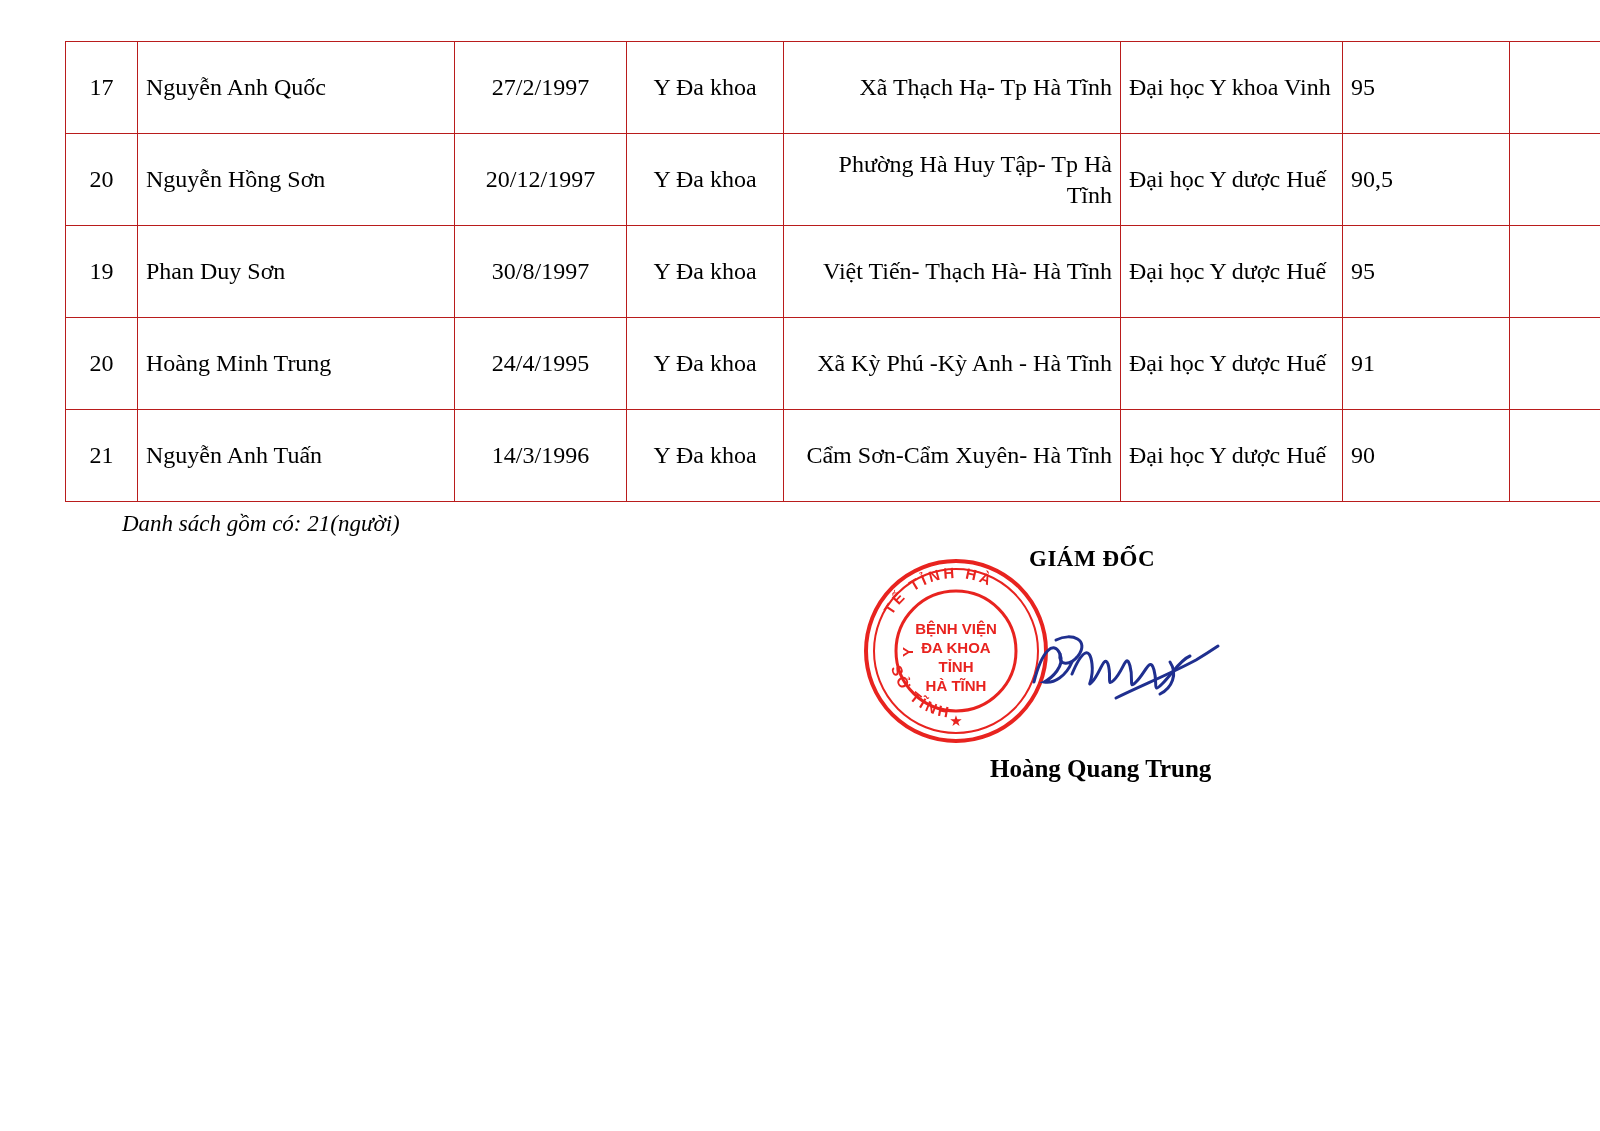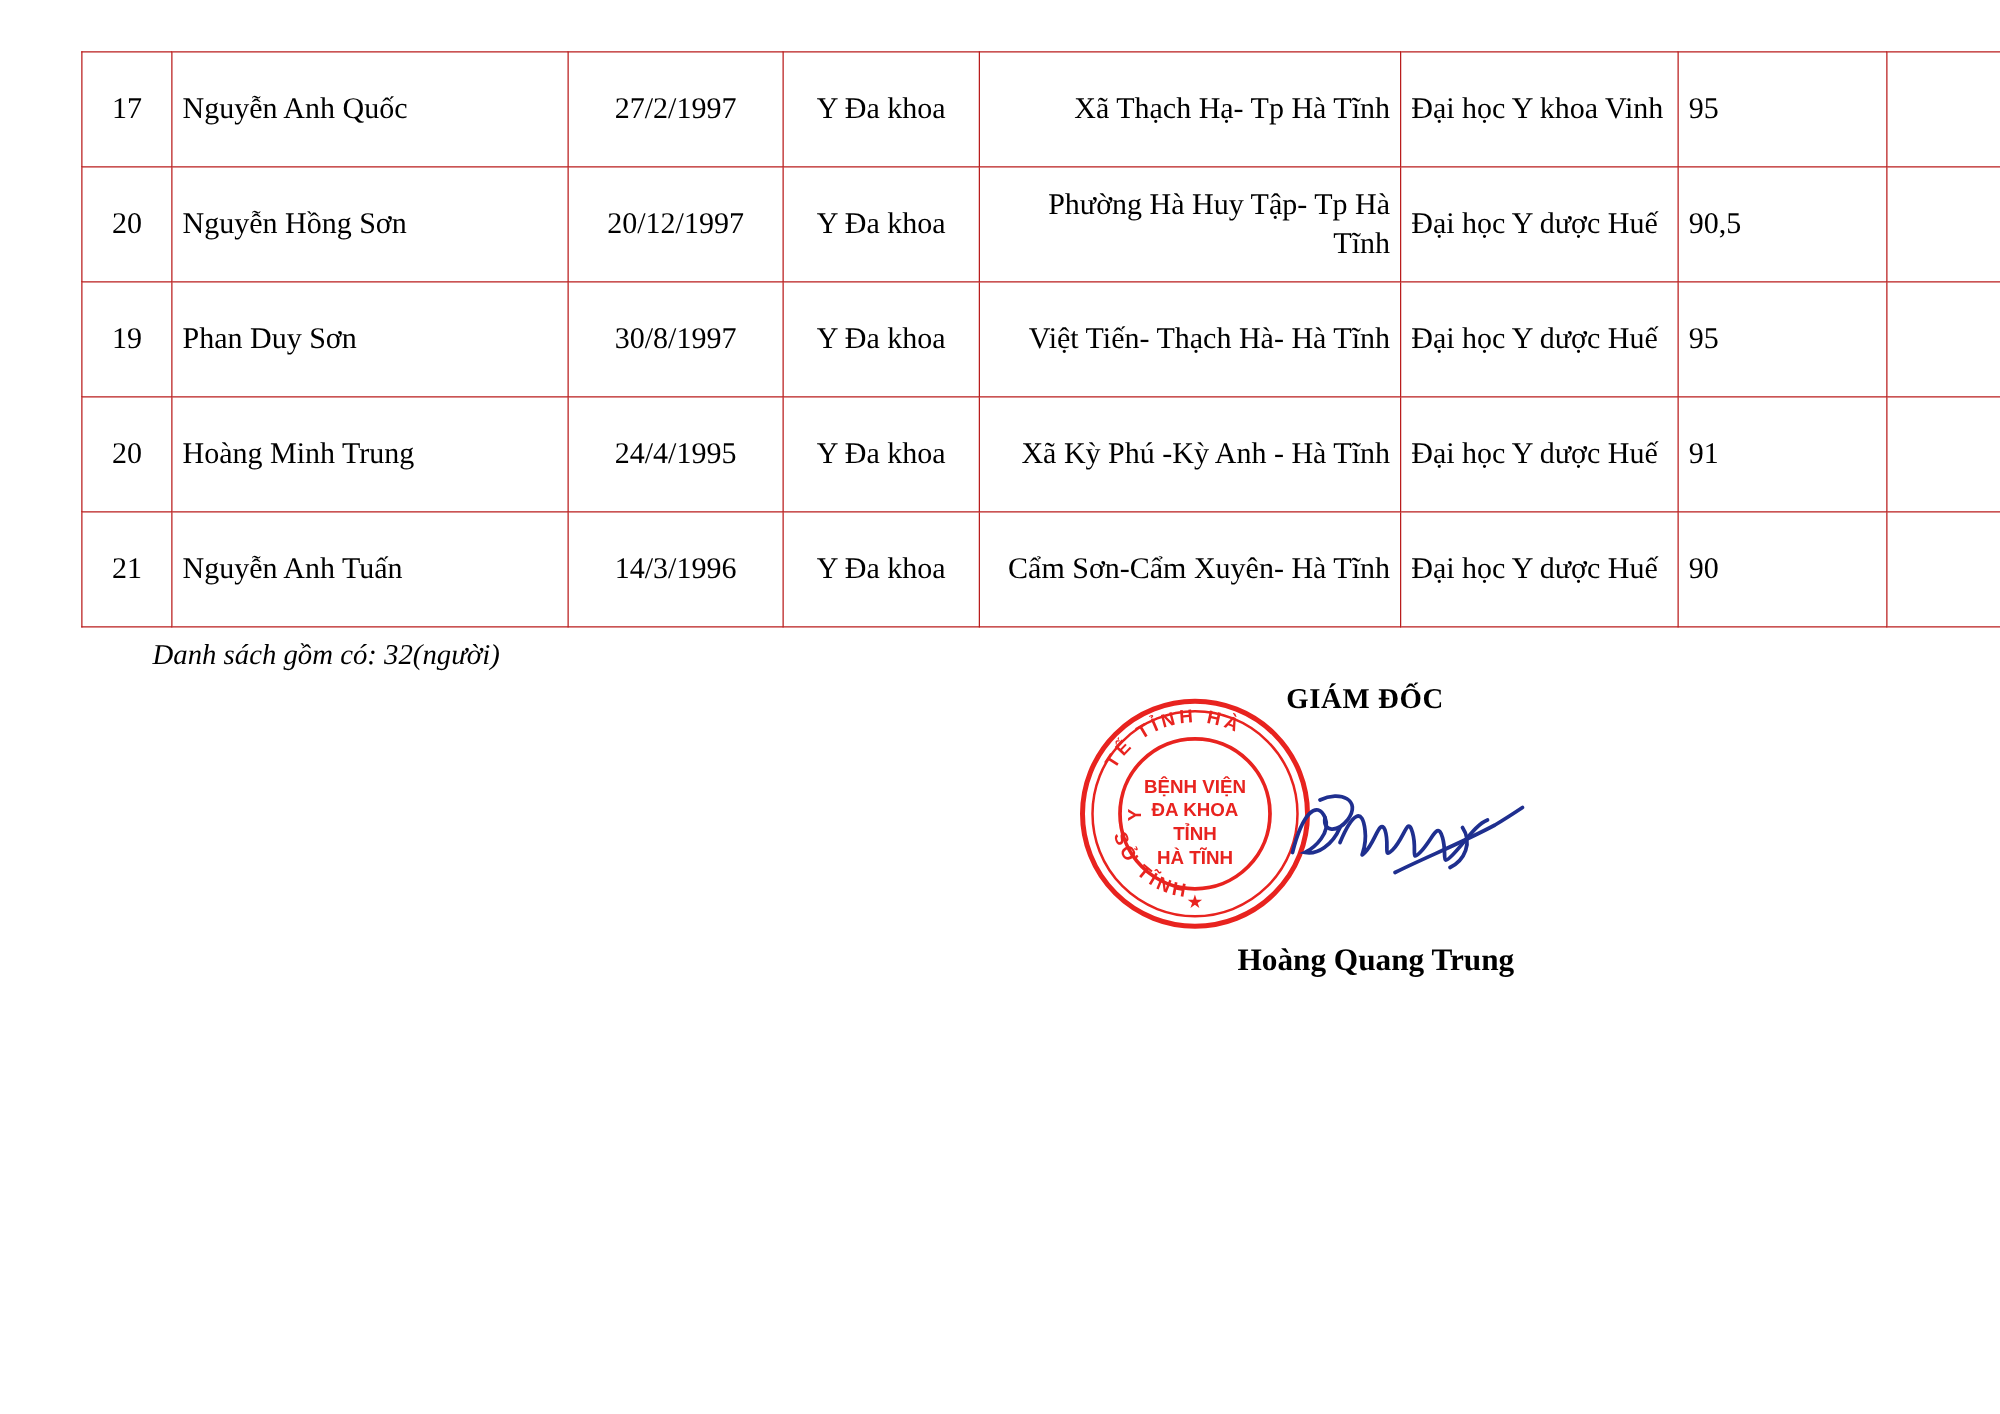--- a/index.html
+++ b/index.html
@@ -159,21 +159,21 @@
         <td class="c-dob">14/3/1996</td>
         <td class="c-major">Y Đa khoa</td>
         <td class="c-addr">Cẩm Sơn-Cẩm Xuyên- Hà Tĩnh</td>
         <td class="c-school">Đại học Y dược Huế</td>
         <td class="c-score">90</td>
         <td class="c-note"></td>
       </tr>
     </tbody>
   </table>
 
-  <div class="footer-left">Danh sách gồm có: 32(người)</div>
+  <div class="footer-left">Danh sách gồm có: 21(người)</div>
   <div class="footer-role">GIÁM ĐỐC</div>
 
   <div class="seal">
     <svg width="190" height="190" viewBox="0 0 190 190" xmlns="http://www.w3.org/2000/svg">
       <circle cx="95" cy="95" r="90" fill="none" stroke="#e8231f" stroke-width="4"></circle>
       <circle cx="95" cy="95" r="82" fill="none" stroke="#e8231f" stroke-width="2"></circle>
       <circle cx="95" cy="95" r="60" fill="none" stroke="#e8231f" stroke-width="3"></circle>
       <defs>
         <path id="arcTop" d="M 22 95 A 73 73 0 0 1 168 95"></path>
         <path id="arcBottom" d="M 28 95 A 67 67 0 0 0 162 95"></path>

